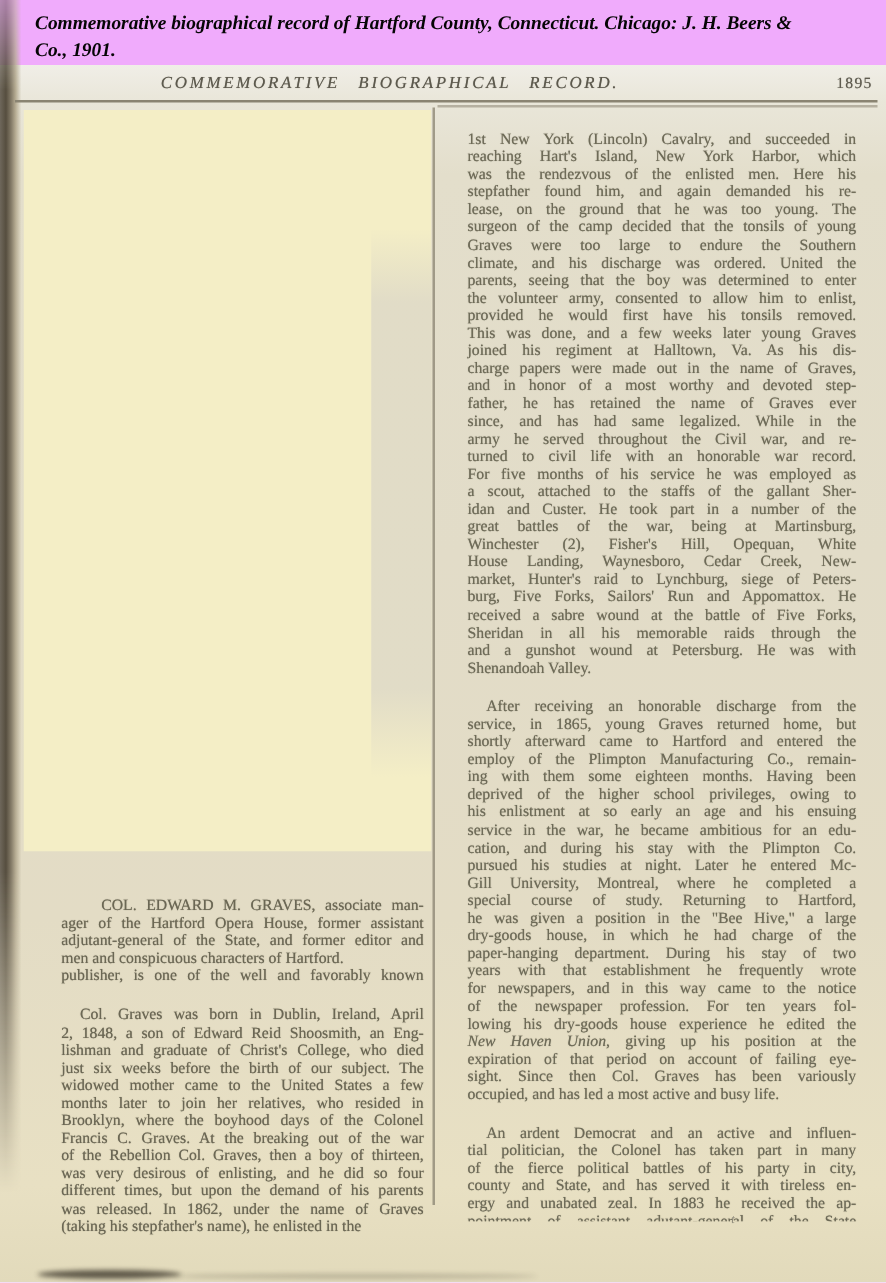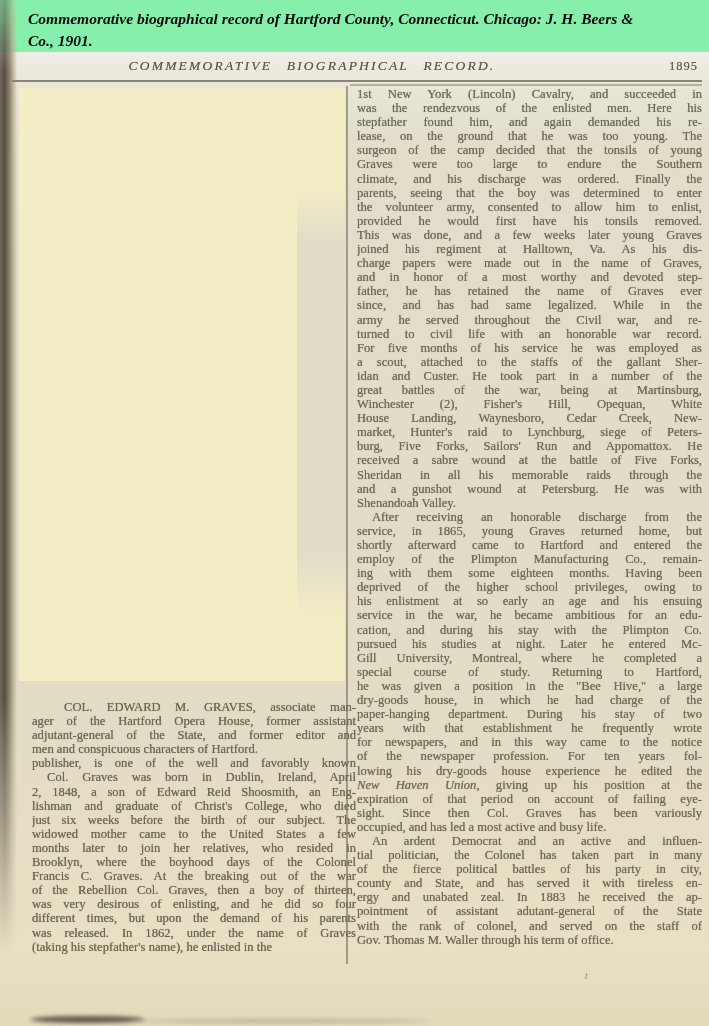--- a/index.html
+++ b/index.html
@@ -1,18 +1,18 @@
 <!DOCTYPE html>
 <html><head>
 <meta charset="utf-8">
 <style>
   html,body{margin:0;padding:0;background:#ffffff;}
   #stage{
     position:relative;width:709px;height:1026px;overflow:hidden;
-    background:#86efac;
+    background:#f0abfc;
     font-family:"Liberation Serif", serif;
   }
   
   #citation{
     position:absolute;left:28px;top:8px;width:670px;
     font-weight:bold;font-style:italic;font-size:15.5px;line-height:22px;
     color:#050505;white-space:nowrap;
   }
   
   #scan{
@@ -54,21 +54,21 @@
   
   #col-divider{position:absolute;left:346px;top:34px;width:1.7px;height:878px;background:#8e8876;opacity:.8;}
   
   .col{
     position:absolute;overflow:hidden;
     font-size:12.6px;line-height:14.1px;color:#6e6b58;
     text-shadow:0 0 .7px rgba(110,107,88,.85);
   }
   #col-left{left:32px;top:648px;width:324px;height:300px;color:#6b6754;}
   #col-right{left:357px;top:35px;width:345px;height:890px;}
-  .para{margin:0;}
+  .para{margin:17px;}
   .tline{
     text-align:justify;text-align-last:justify;-moz-text-align-last:justify;
     white-space:normal;
   }
   .tline.lastline{text-align-last:left;-moz-text-align-last:left;}
   .para.indent .tline:first-child{text-indent:15px;}
   .para.lead .tline:first-child{text-indent:32px;}
   .it{font-style:italic;}
   
   #stray-mark{position:absolute;left:585px;top:918px;font-size:10px;color:#8d897a;font-style:italic;}
@@ -120,26 +120,27 @@
           <div class="tline">of the Rebellion Col. Graves, then a boy of thirteen,</div>
           <div class="tline">was very desirous of enlisting, and he did so four</div>
           <div class="tline">different times, but upon the demand of his parents</div>
           <div class="tline">was released. In 1862, under the name of Graves</div>
           <div class="tline lastline">(taking his stepfather's name), he enlisted in the</div>
         </div>
       </div>
     <div id="col-right" class="col">
         <div class="para">
           <div class="tline">1st New York (Lincoln) Cavalry, and succeeded in</div>
+          <div class="tline">reaching Hart's Island, New York Harbor, which</div>
           <div class="tline">was the rendezvous of the enlisted men. Here his</div>
           <div class="tline">stepfather found him, and again demanded his re-</div>
           <div class="tline">lease, on the ground that he was too young. The</div>
           <div class="tline">surgeon of the camp decided that the tonsils of young</div>
           <div class="tline">Graves were too large to endure the Southern</div>
-          <div class="tline">climate, and his discharge was ordered. Finally the</div>
+          <div class="tline">climate, and his discharge was ordered. United the</div>
           <div class="tline">parents, seeing that the boy was determined to enter</div>
           <div class="tline">the volunteer army, consented to allow him to enlist,</div>
           <div class="tline">provided he would first have his tonsils removed.</div>
           <div class="tline">This was done, and a few weeks later young Graves</div>
           <div class="tline">joined his regiment at Halltown, Va. As his dis-</div>
           <div class="tline">charge papers were made out in the name of Graves,</div>
           <div class="tline">and in honor of a most worthy and devoted step-</div>
           <div class="tline">father, he has retained the name of Graves ever</div>
           <div class="tline">since, and has had same legalized. While in the</div>
           <div class="tline">army he served throughout the Civil war, and re-</div>

